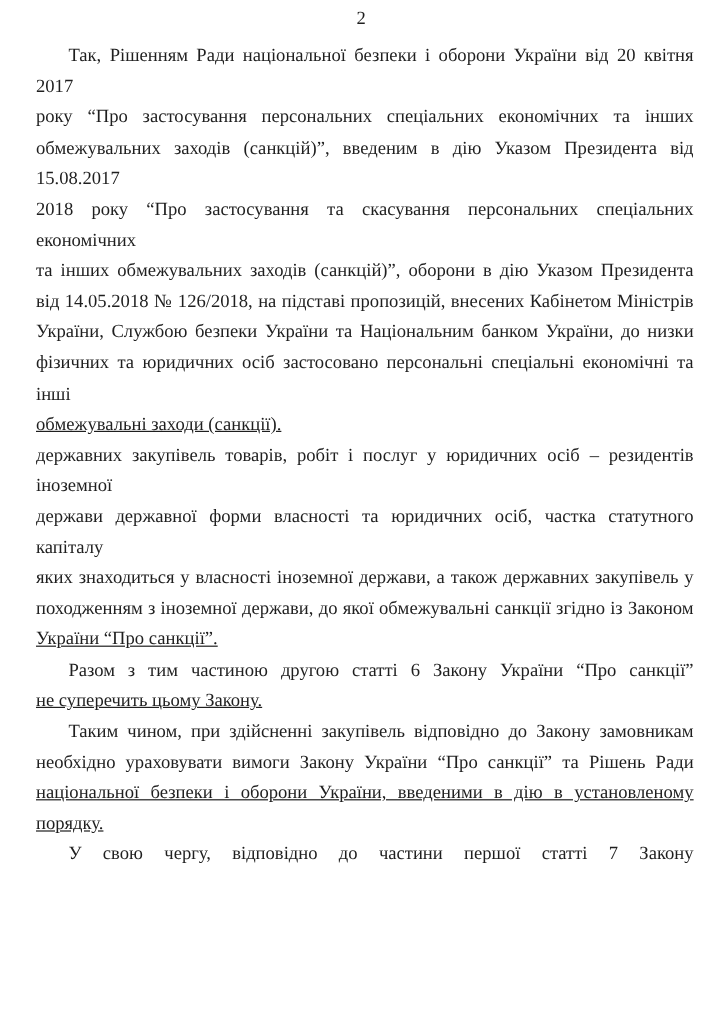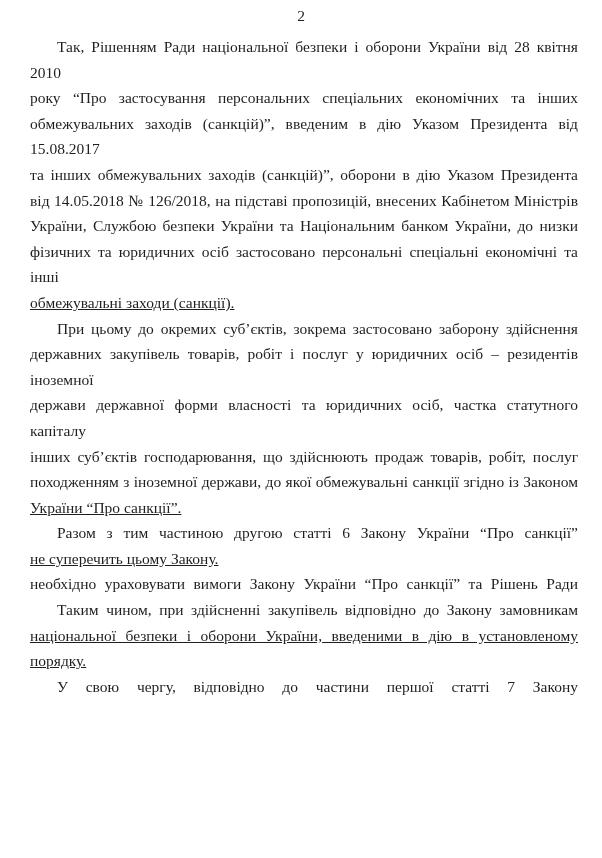--- a/index.html
+++ b/index.html
@@ -45,47 +45,47 @@
 </head>
 <body>
 
 <div class="page">
 
   <div class="page-number">2</div>
 
   <div class="content">
 
     <div class="paragraph">
-      <div class="line first">Так, Рішенням Ради національної безпеки і оборони України від 28 квітня 2010</div>
+      <div class="line first">Так, Рішенням Ради національної безпеки і оборони України від 20 квітня 2017</div>
       <div class="line">року “Про застосування персональних спеціальних економічних та інших</div>
       <div class="line">обмежувальних заходів (санкцій)”, введеним в дію Указом Президента від 15.08.2017</div>
+      <div class="line">2018 року “Про застосування та скасування персональних спеціальних економічних</div>
       <div class="line">та інших обмежувальних заходів (санкцій)”, оборони в дію Указом Президента</div>
       <div class="line">від 14.05.2018 № 126/2018, на підставі пропозицій, внесених Кабінетом Міністрів</div>
       <div class="line">України, Службою безпеки України та Національним банком України, до низки</div>
       <div class="line">фізичних та юридичних осіб застосовано персональні спеціальні економічні та інші</div>
       <div class="line last">обмежувальні заходи (санкції).</div>
     </div>
 
     <div class="paragraph">
-      <div class="line first">При цьому до окремих суб’єктів, зокрема застосовано заборону здійснення</div>
       <div class="line">державних закупівель товарів, робіт і послуг у юридичних осіб – резидентів іноземної</div>
       <div class="line">держави державної форми власності та юридичних осіб, частка статутного капіталу</div>
-      <div class="line">інших суб’єктів господарювання, що здійснюють продаж товарів, робіт, послуг</div>
+      <div class="line">яких знаходиться у власності іноземної держави, а також державних закупівель у</div>
       <div class="line">походженням з іноземної держави, до якої обмежувальні санкції згідно із Законом</div>
       <div class="line last">України “Про санкції”.</div>
     </div>
 
     <div class="paragraph">
       <div class="line first">Разом з тим частиною другою статті 6 Закону України “Про санкції”</div>
       <div class="line last">не суперечить цьому Закону.</div>
     </div>
 
     <div class="paragraph">
+      <div class="line first">Таким чином, при здійсненні закупівель відповідно до Закону замовникам</div>
       <div class="line">необхідно ураховувати вимоги Закону України “Про санкції” та Рішень Ради</div>
-      <div class="line first">Таким чином, при здійсненні закупівель відповідно до Закону замовникам</div>
       <div class="line last">національної безпеки і оборони України, введеними в дію в установленому порядку.</div>
     </div>
 
     <div class="paragraph">
       <div class="line first">У свою чергу, відповідно до частини першої статті 7 Закону</div>
 
     </div>
 
   </div>
 </div>

